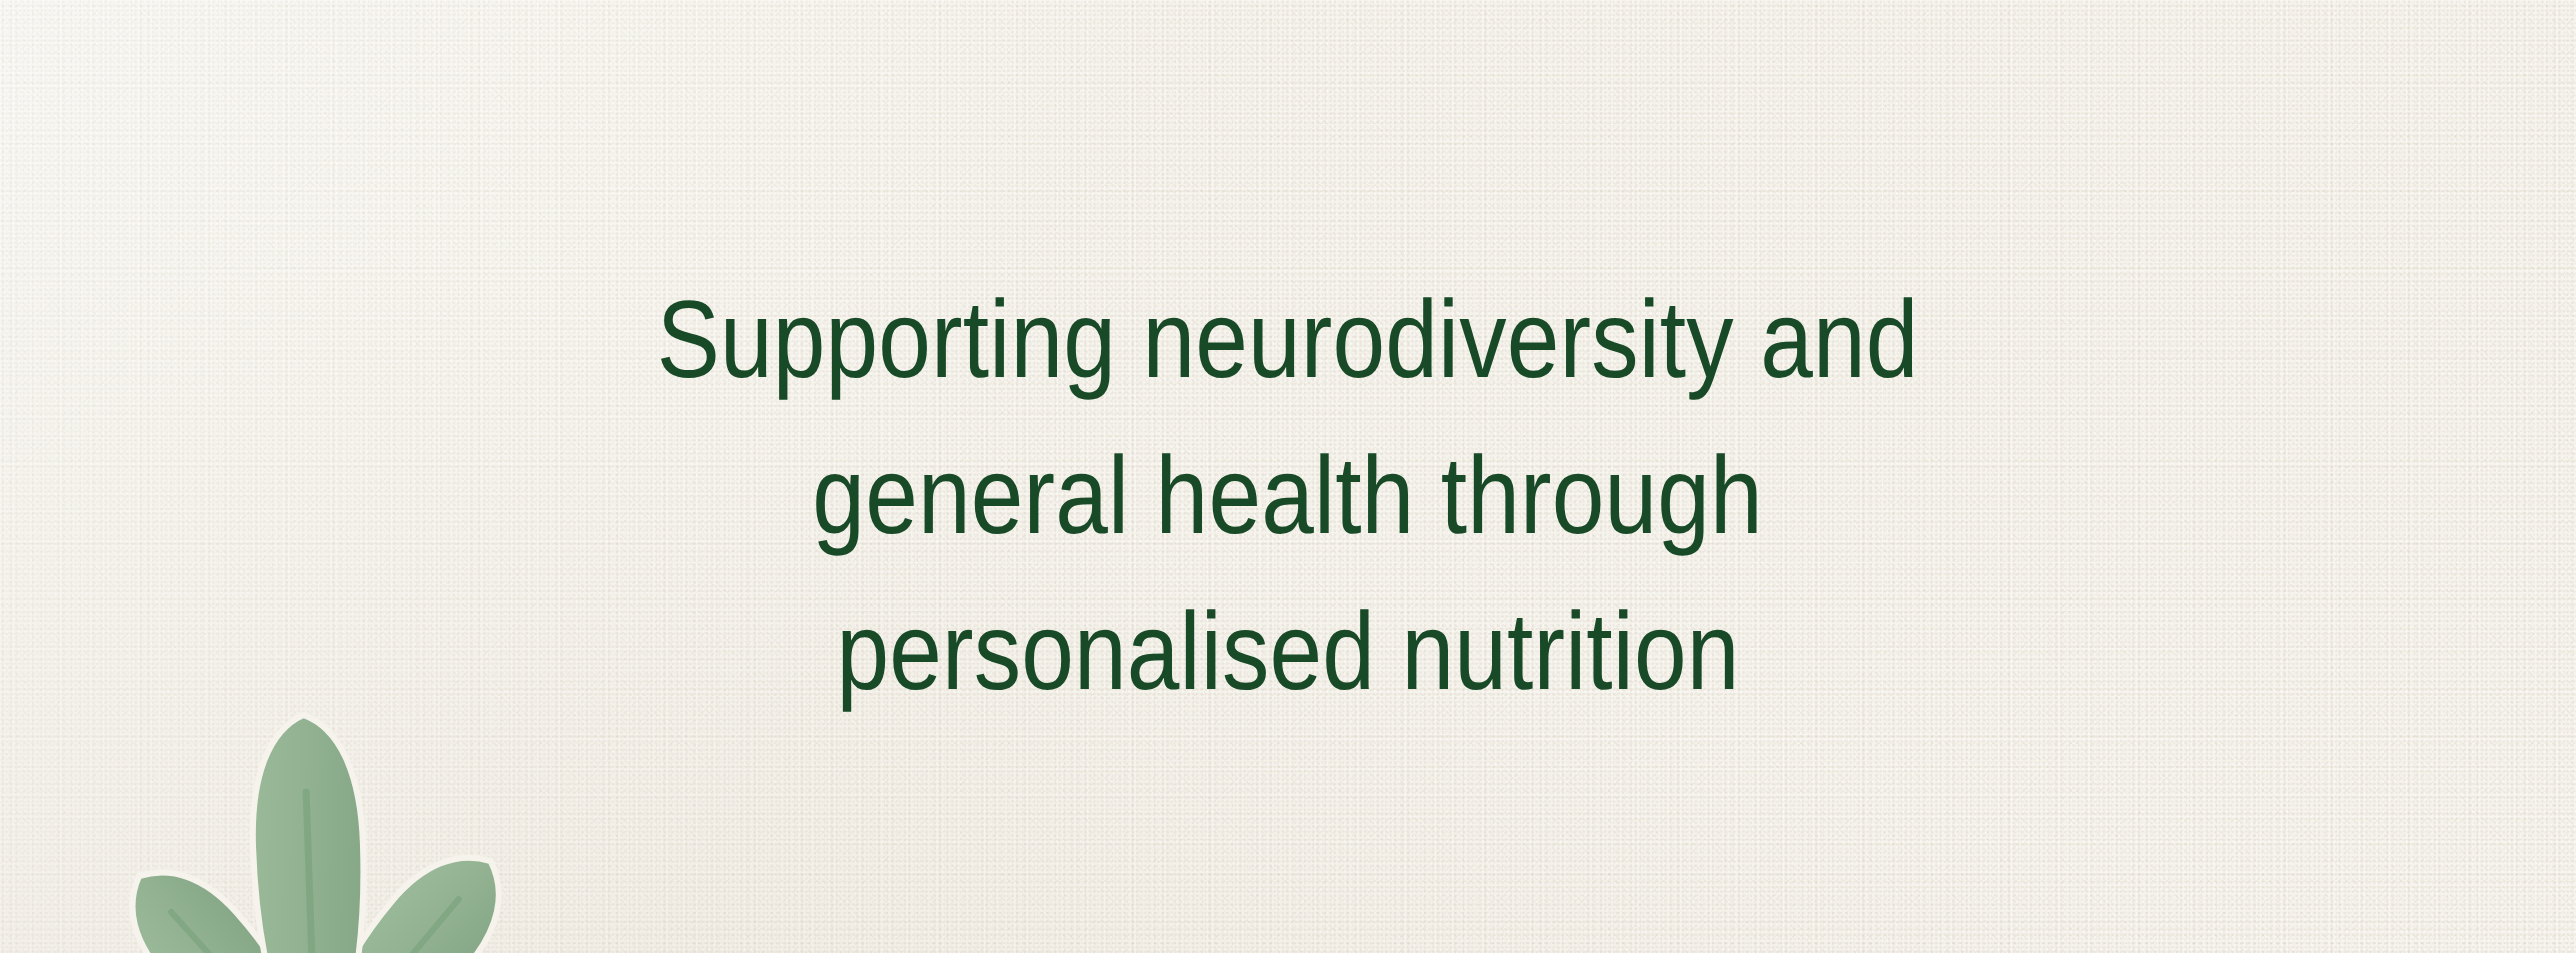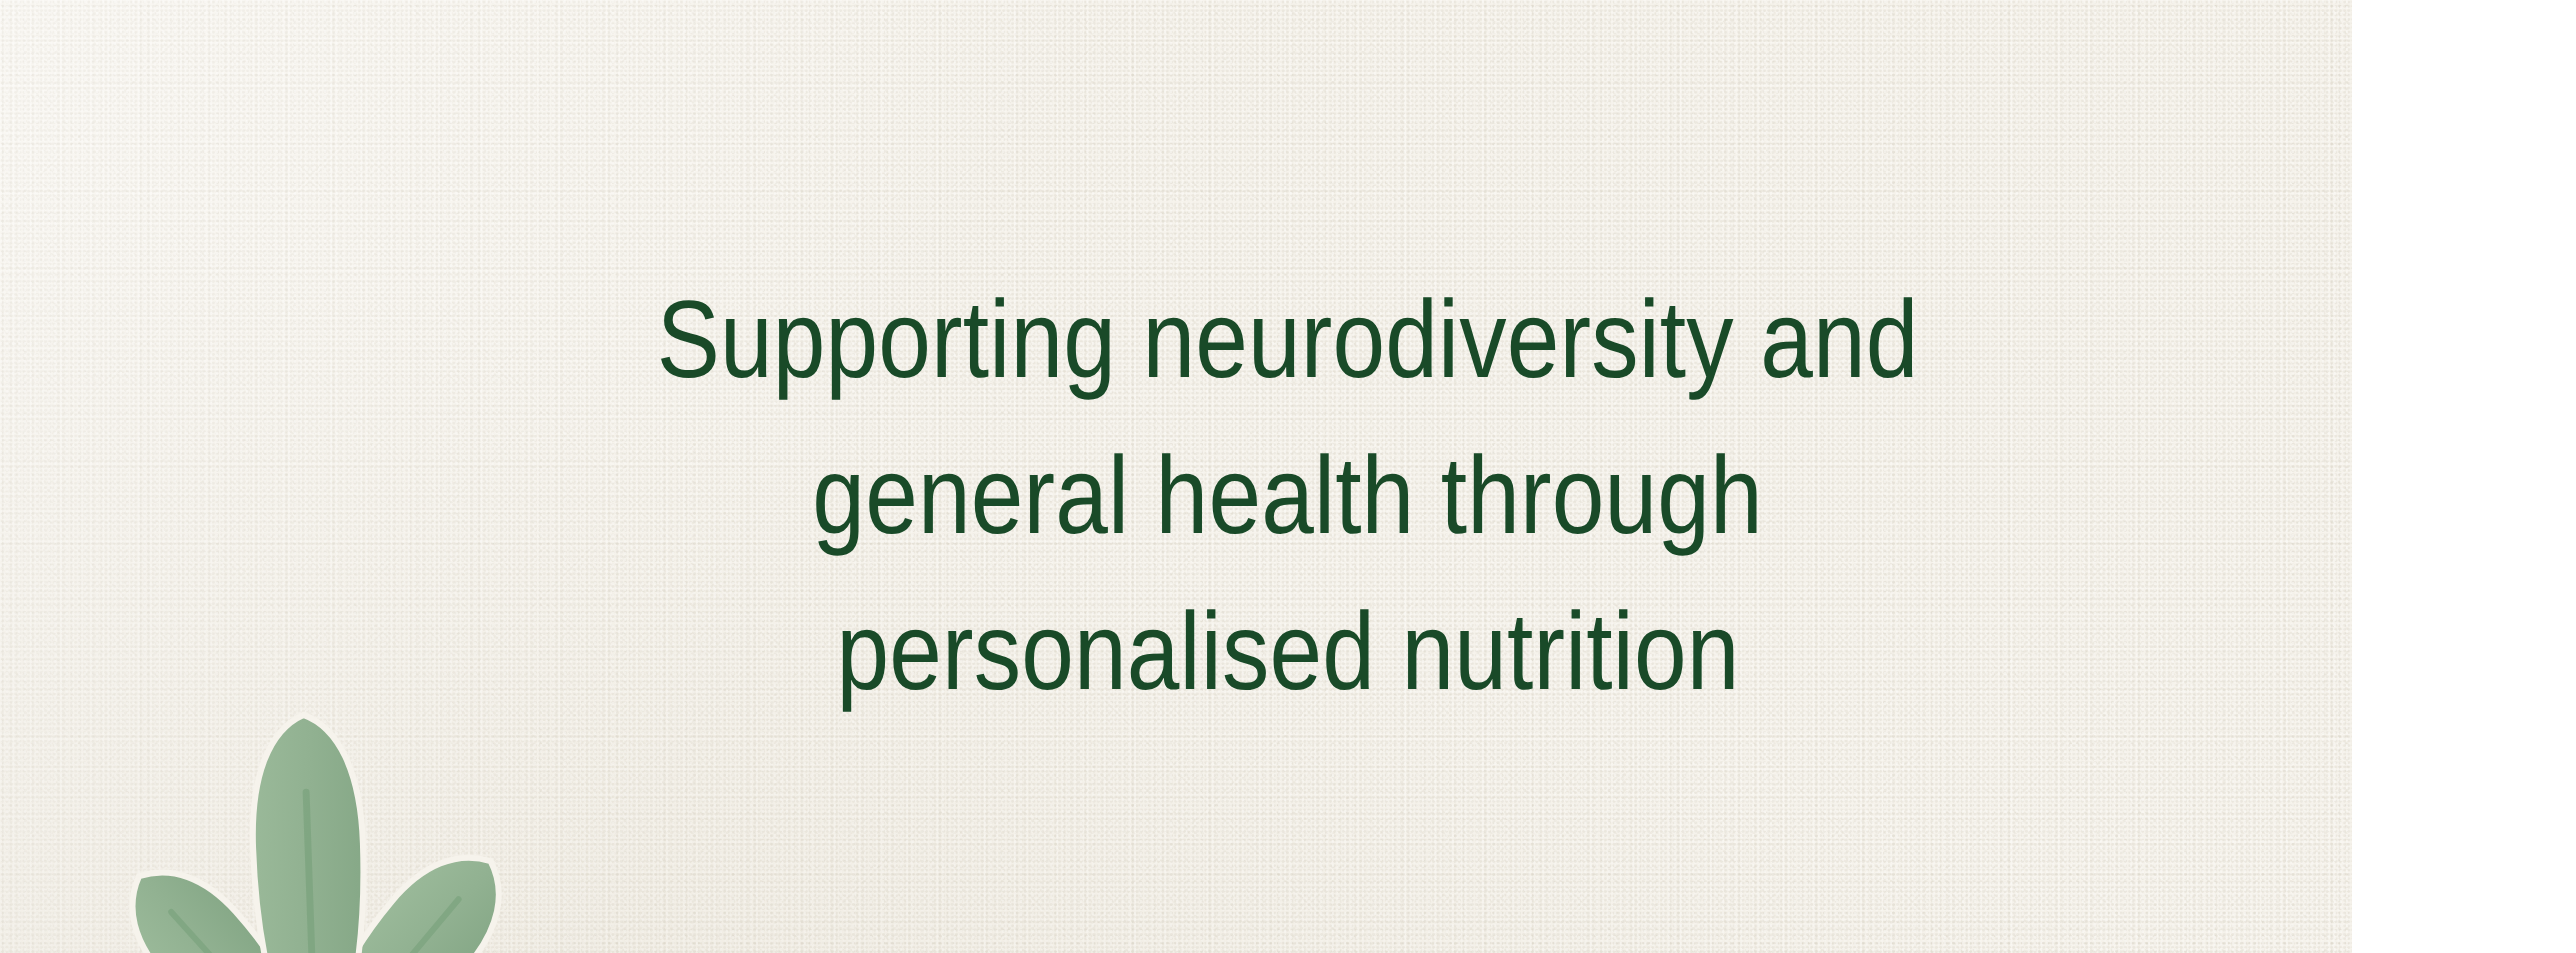--- a/index.html
+++ b/index.html
@@ -9,21 +9,21 @@
     width: 2576px;
     height: 954px;
     overflow: hidden;
   }
   body {
     font-family: "Liberation Sans", "DejaVu Sans", sans-serif;
   }
 
   #banner {
     position: relative;
-    width: 2352px;
+    width: 2576px;
     height: 954px;
     background-color: #f6f3ec;
     overflow: hidden;
   }
 
   
   #paper-texture {
     position: absolute;
     inset: 0;
     pointer-events: none;

